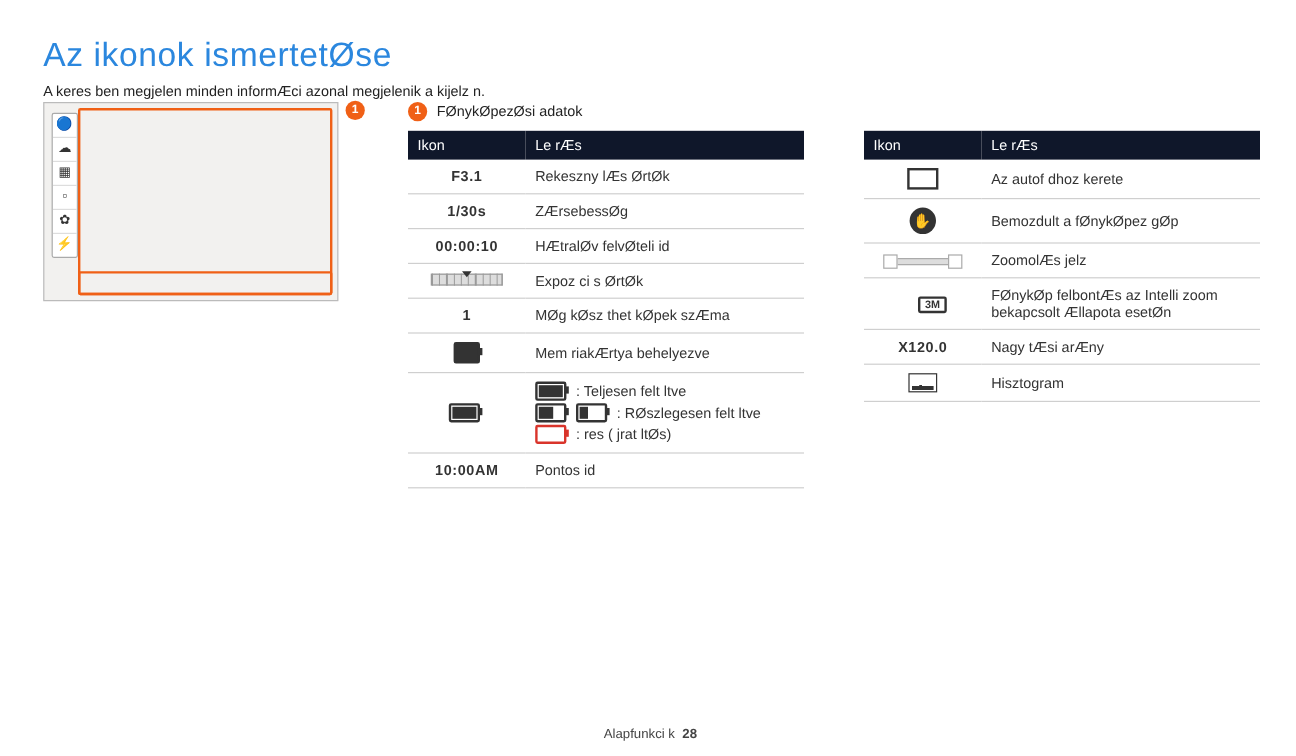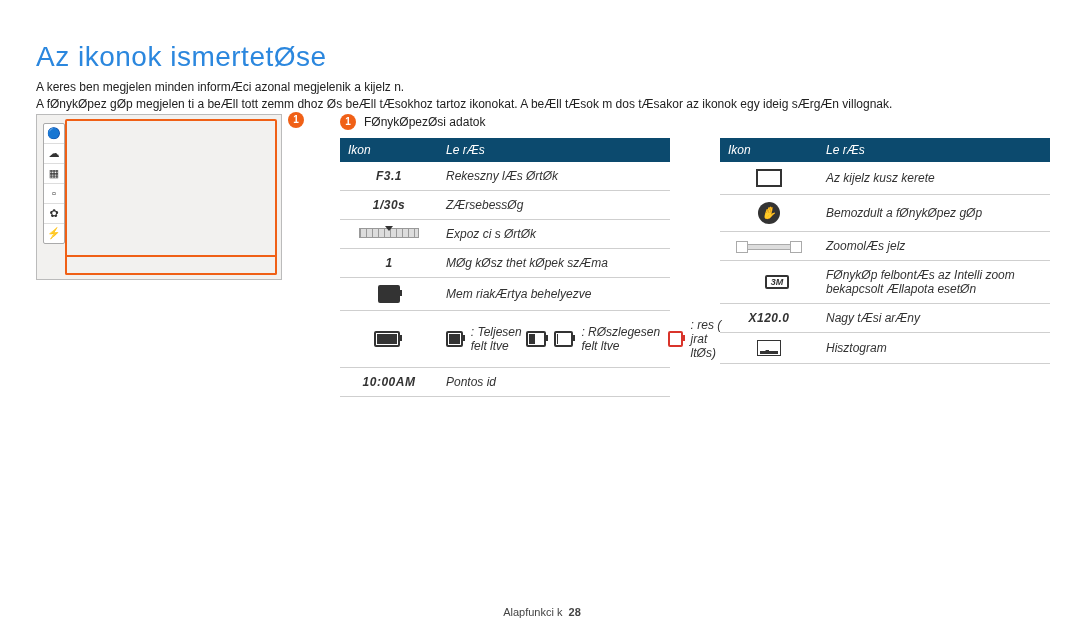--- a/index.html
+++ b/index.html
@@ -12,21 +12,21 @@
     width: 1080px;
     height: 630px;
     box-sizing: border-box;
     padding: 30px 36px 0 36px;
     position: relative;
   }
   .title {
     color: #2b87de;
     font-size: 28px;
     font-weight: 400;
-    margin: 11px 0 6px 0;
+    margin: 0 0 6px 0;
     letter-spacing: .5px;
   }
   .intro {
     font-size: 12px;
     line-height: 1.45;
     color: #222;
     margin-bottom: 0;
   }
   .content {
     display: flex;
@@ -120,36 +120,34 @@
     margin-bottom: 8px;
     font-size: 12px;
     color: #222;
   }
   table.legend {
     width: 100%;
     border-collapse: collapse;
     table-layout: fixed;
   }
   table.legend th {
-    background: #0c4a6e;
+    background: #0f172a;
     color: #fff;
     text-align: left;
     font-weight: 400;
     font-size: 12px;
     padding: 5px 8px;
-    font-style: italic;
   }
   table.legend th:first-child { width: 82px; }
   table.legend td {
     border-bottom: 1px solid #cfcfcf;
     padding: 7px 8px;
     font-size: 12px;
     color: #333;
     vertical-align: middle;
-    font-style: italic;
   }
   table.legend td.ic {
     text-align: center;
     font-size: 12px;
   }
   .ic-dig {
     font-family: "Arial Black", Arial, sans-serif;
     font-weight: 900;
     font-size: 12px;
     letter-spacing: 0.5px;
@@ -196,35 +194,34 @@
   .zoombar::before{content:"";position:absolute;left:-12px;top:-4px;width:10px;height:10px;border:1px solid #aaa;background:#fff;}
   .zoombar::after{content:"";position:absolute;right:-12px;top:-4px;width:10px;height:10px;border:1px solid #aaa;background:#fff;}
   .resbox{display:inline-block;border:2px solid #333;border-radius:2px;padding:0 4px;font-size:9px;font-weight:bold;vertical-align:middle;margin-left:16px;}
   .histo{
     display:inline-block;width:22px;height:14px;border:1px solid #333;vertical-align:middle;position:relative;background:#fff;
   }
   .histo::before{
     content:"";position:absolute;bottom:1px;left:2px;right:2px;height:8px;
     background:linear-gradient(to top,#333 0 3px,transparent 3px),radial-gradient(ellipse 50% 120% at 40% 100%,#333 40%,transparent 42%);
   }
-  .batt-lines{display:flex;gap:2px;font-size:12px;}
+  .batt-lines{display:flex;flex-direction:column;gap:2px;font-size:12px;}
   .batt-lines>div{display:flex;align-items:center;gap:4px;}
   .footer{
     position:absolute;bottom:12px;left:4px;right:0;text-align:center;
     font-size:11px;color:#444;
   }
   .footer b{font-weight:bold;}
 </style>
 </head>
 <body>
 
 <h1 class="title">Az ikonok ismertetØse</h1>
 <div class="intro">
   <div>A keres ben megjelen  minden informÆci  azonal megjelenik a kijelz n.</div>
-  <div>A fØnykØpez gØp megjelen ti a beÆll tott  zemm dhoz Øs beÆll tÆsokhoz tartoz  ikonokat. A beÆll tÆsok m dos tÆsakor az ikonok egy ideig sÆrgÆn villognak.</div>
 </div>
 
 <div class="content">
   <div class="left-col">
     <div class="marker">
       <span class="num-badge">1</span>
     </div>
     <div class="preview">
       <div class="guide-outer"></div>
       <div class="guide-bottom"></div>
@@ -255,20 +252,24 @@
         <tbody id="left-body">
             <tr>
               <td class="ic"><span class="ic-dig">F3.1</span></td>
               <td>Rekeszny lÆs ØrtØk</td>
             </tr>
             <tr>
               <td class="ic"><span class="ic-dig">1/30s</span></td>
               <td>ZÆrsebessØg</td>
             </tr>
             <tr>
+              <td class="ic"><span class="ic-dig">00:00:10</span></td>
+              <td>HÆtralØv  felvØteli id</td>
+            </tr>
+            <tr>
               <td class="ic"><span class="scale"></span></td>
               <td>Expoz ci s ØrtØk</td>
             </tr>
             <tr>
               <td class="ic"><span class="ic-dig">1</span></td>
               <td>MØg kØsz thet  kØpek szÆma</td>
             </tr>
             <tr>
               <td class="ic"><span class="mem-icon"></span></td>
               <td>Mem riakÆrtya behelyezve</td>
@@ -301,21 +302,21 @@
       <table class="legend">
         <thead>
           <tr>
             <th>Ikon</th>
             <th>Le rÆs</th>
           </tr>
         </thead>
         <tbody id="right-body">
             <tr>
               <td class="ic"><span class="af-rect"></span></td>
-              <td>Az kijelz kusz kerete</td>
+              <td>Az autof dhoz kerete</td>
             </tr>
             <tr>
               <td class="ic"><span class="shake">✋</span></td>
               <td>Bemozdult a fØnykØpez gØp</td>
             </tr>
             <tr>
               <td class="ic"><span class="zoombar"></span></td>
               <td>ZoomolÆs jelz</td>
             </tr>
             <tr>

